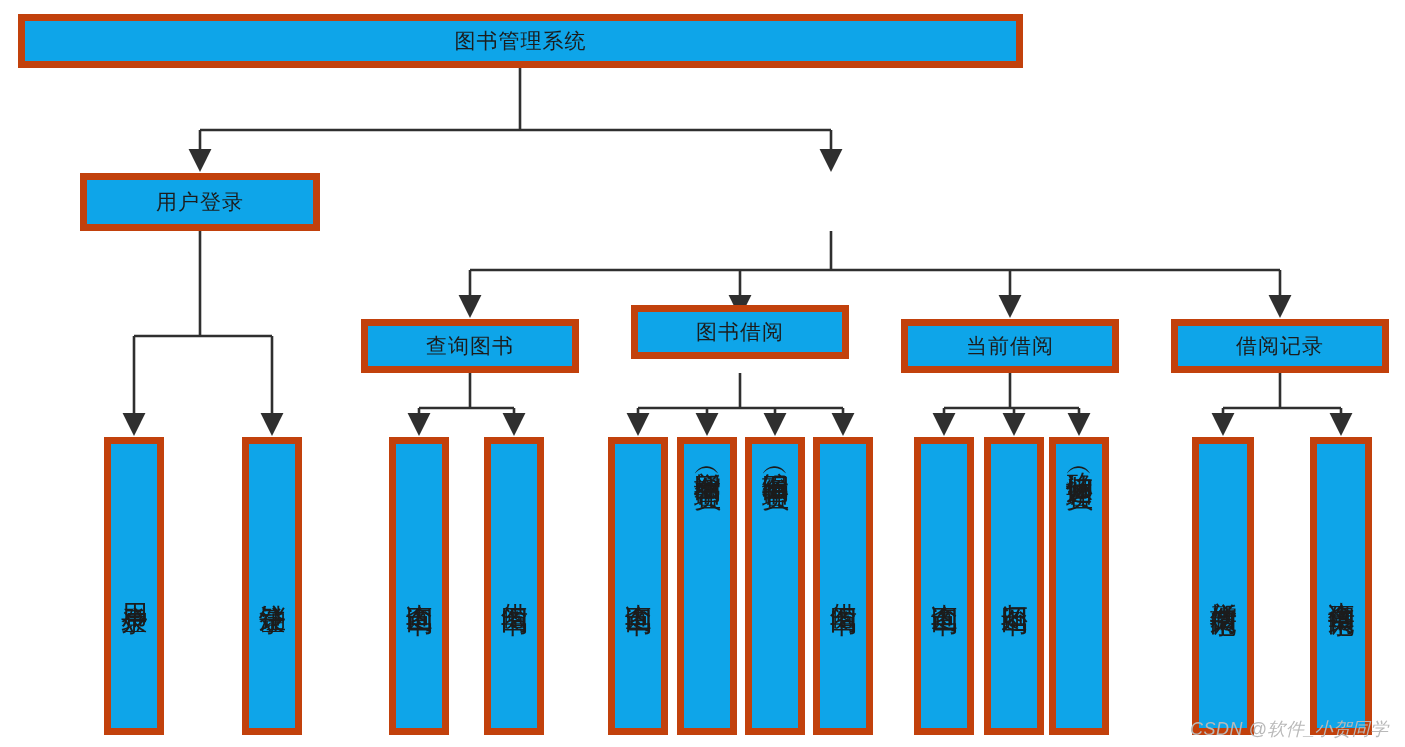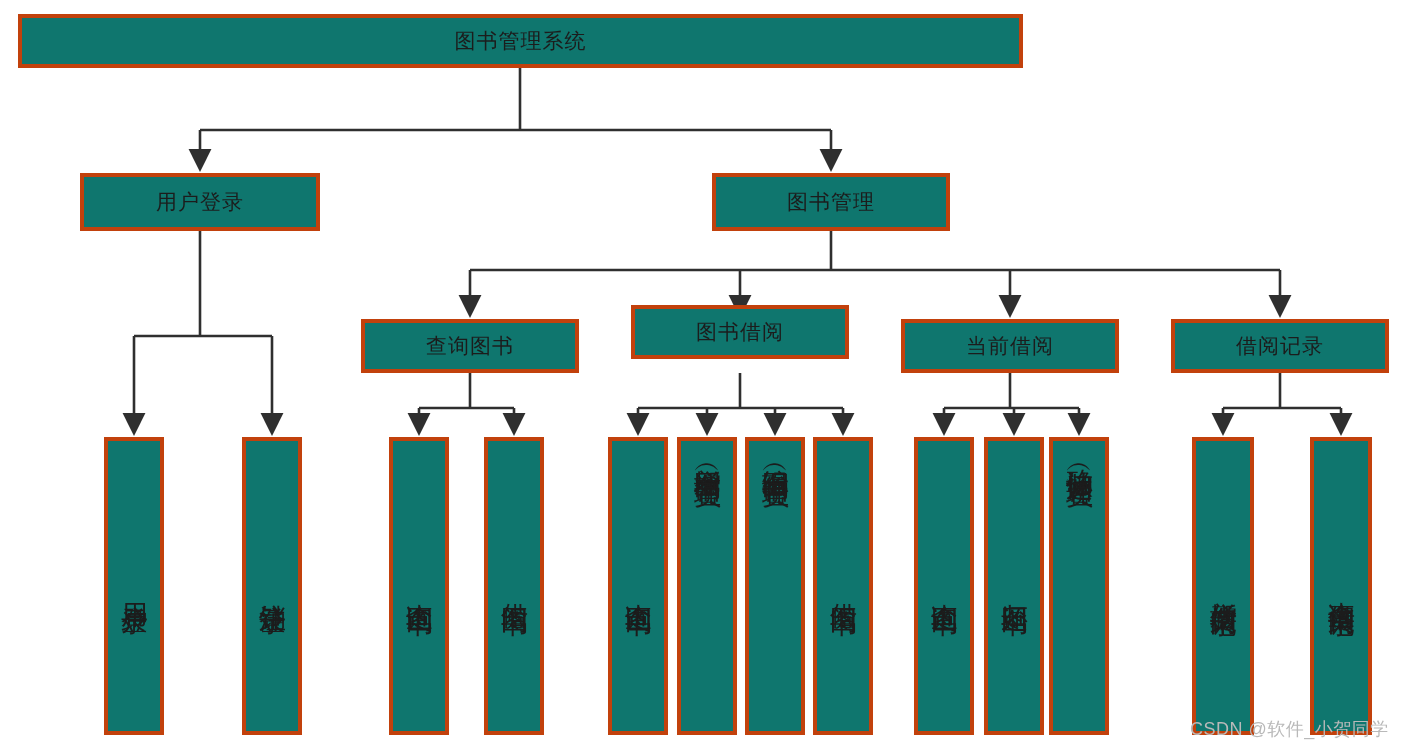--- a/index.html
+++ b/index.html
@@ -1,21 +1,21 @@
 <!DOCTYPE html>
 <html><head>
 <meta charset="utf-8">
 <style>
   html,body{margin:0;padding:0;background:#ffffff;}
   body{width:1405px;height:747px;overflow:hidden;
        font-family:"Liberation Sans","DejaVu Sans",sans-serif;}
   #diagram{position:relative;width:1405px;height:747px;background:#fff;}
   svg.wires{position:absolute;left:0;top:0;width:1405px;height:747px;}
-  .node{position:absolute;box-sizing:border-box;background:#0f766e;
-        border:4px solid #c2410c;display:flex;align-items:center;
+  .node{position:absolute;box-sizing:border-box;background:#0ea5e9;
+        border:7px solid #c2410c;display:flex;align-items:center;
         justify-content:center;color:#1c1c1c;}
   .node.horiz{font-size:21px;line-height:1.2;letter-spacing:1px;}
   .node.vert{align-items:flex-start;justify-content:center;padding-top:6px;}
   .node.vert .vtext{writing-mode:vertical-rl;text-orientation:upright;
         font-size:27px;line-height:1.08;letter-spacing:2px;white-space:nowrap;
         color:#1c1c1c;}
   .node.vert.centered{align-items:center;padding-top:0;}
   .watermark{position:absolute;font-size:18px;color:#b9b9b9;
         letter-spacing:0.5px;white-space:nowrap;}
 </style>
@@ -77,23 +77,20 @@
     </g>
   </svg>
 
   <div class="node horiz" style="left: 18px; top: 14px; width: 1005px; height: 54px;">
     <span>图书管理系统</span>
   </div>
 
   <div class="node horiz" style="left: 80px; top: 173px; width: 240px; height: 58px;">
     <span>用户登录</span>
   </div>
-  <div class="node horiz" style="left: 712px; top: 173px; width: 238px; height: 58px;">
-    <span>图书管理</span>
-  </div>
 
   <div class="node horiz" style="left: 361px; top: 319px; width: 218px; height: 54px;">
     <span>查询图书</span>
   </div>
   <div class="node horiz" style="left: 631px; top: 305px; width: 218px; height: 54px;">
     <span>图书借阅</span>
   </div>
   <div class="node horiz" style="left: 901px; top: 319px; width: 218px; height: 54px; text-align: center;">
     <span>当前借阅</span>
   </div>
@@ -134,14 +131,14 @@
   <div class="node vert" style="left: 1049px; top: 437px; width: 60px; height: 298px;">
     <span class="vtext">确认归还（管理员）</span>
     </div>
   <div class="node vert centered" style="left: 1192px; top: 437px; width: 62px; height: 298px;">
     <span class="vtext">新增借阅记录</span>
     </div>
   <div class="node vert centered" style="left: 1310px; top: 437px; width: 62px; height: 298px;">
     <span class="vtext">查询借阅记录</span>
     </div>
 
-  <div class="watermark" style="left: 1190px; top: 717px;">CSDN @软件_小贺同学</div>
+  <div class="watermark" style="left: 1190px; top: 717px; font-style: italic;">CSDN @软件_小贺同学</div>
 </div>
 
 </body></html>

